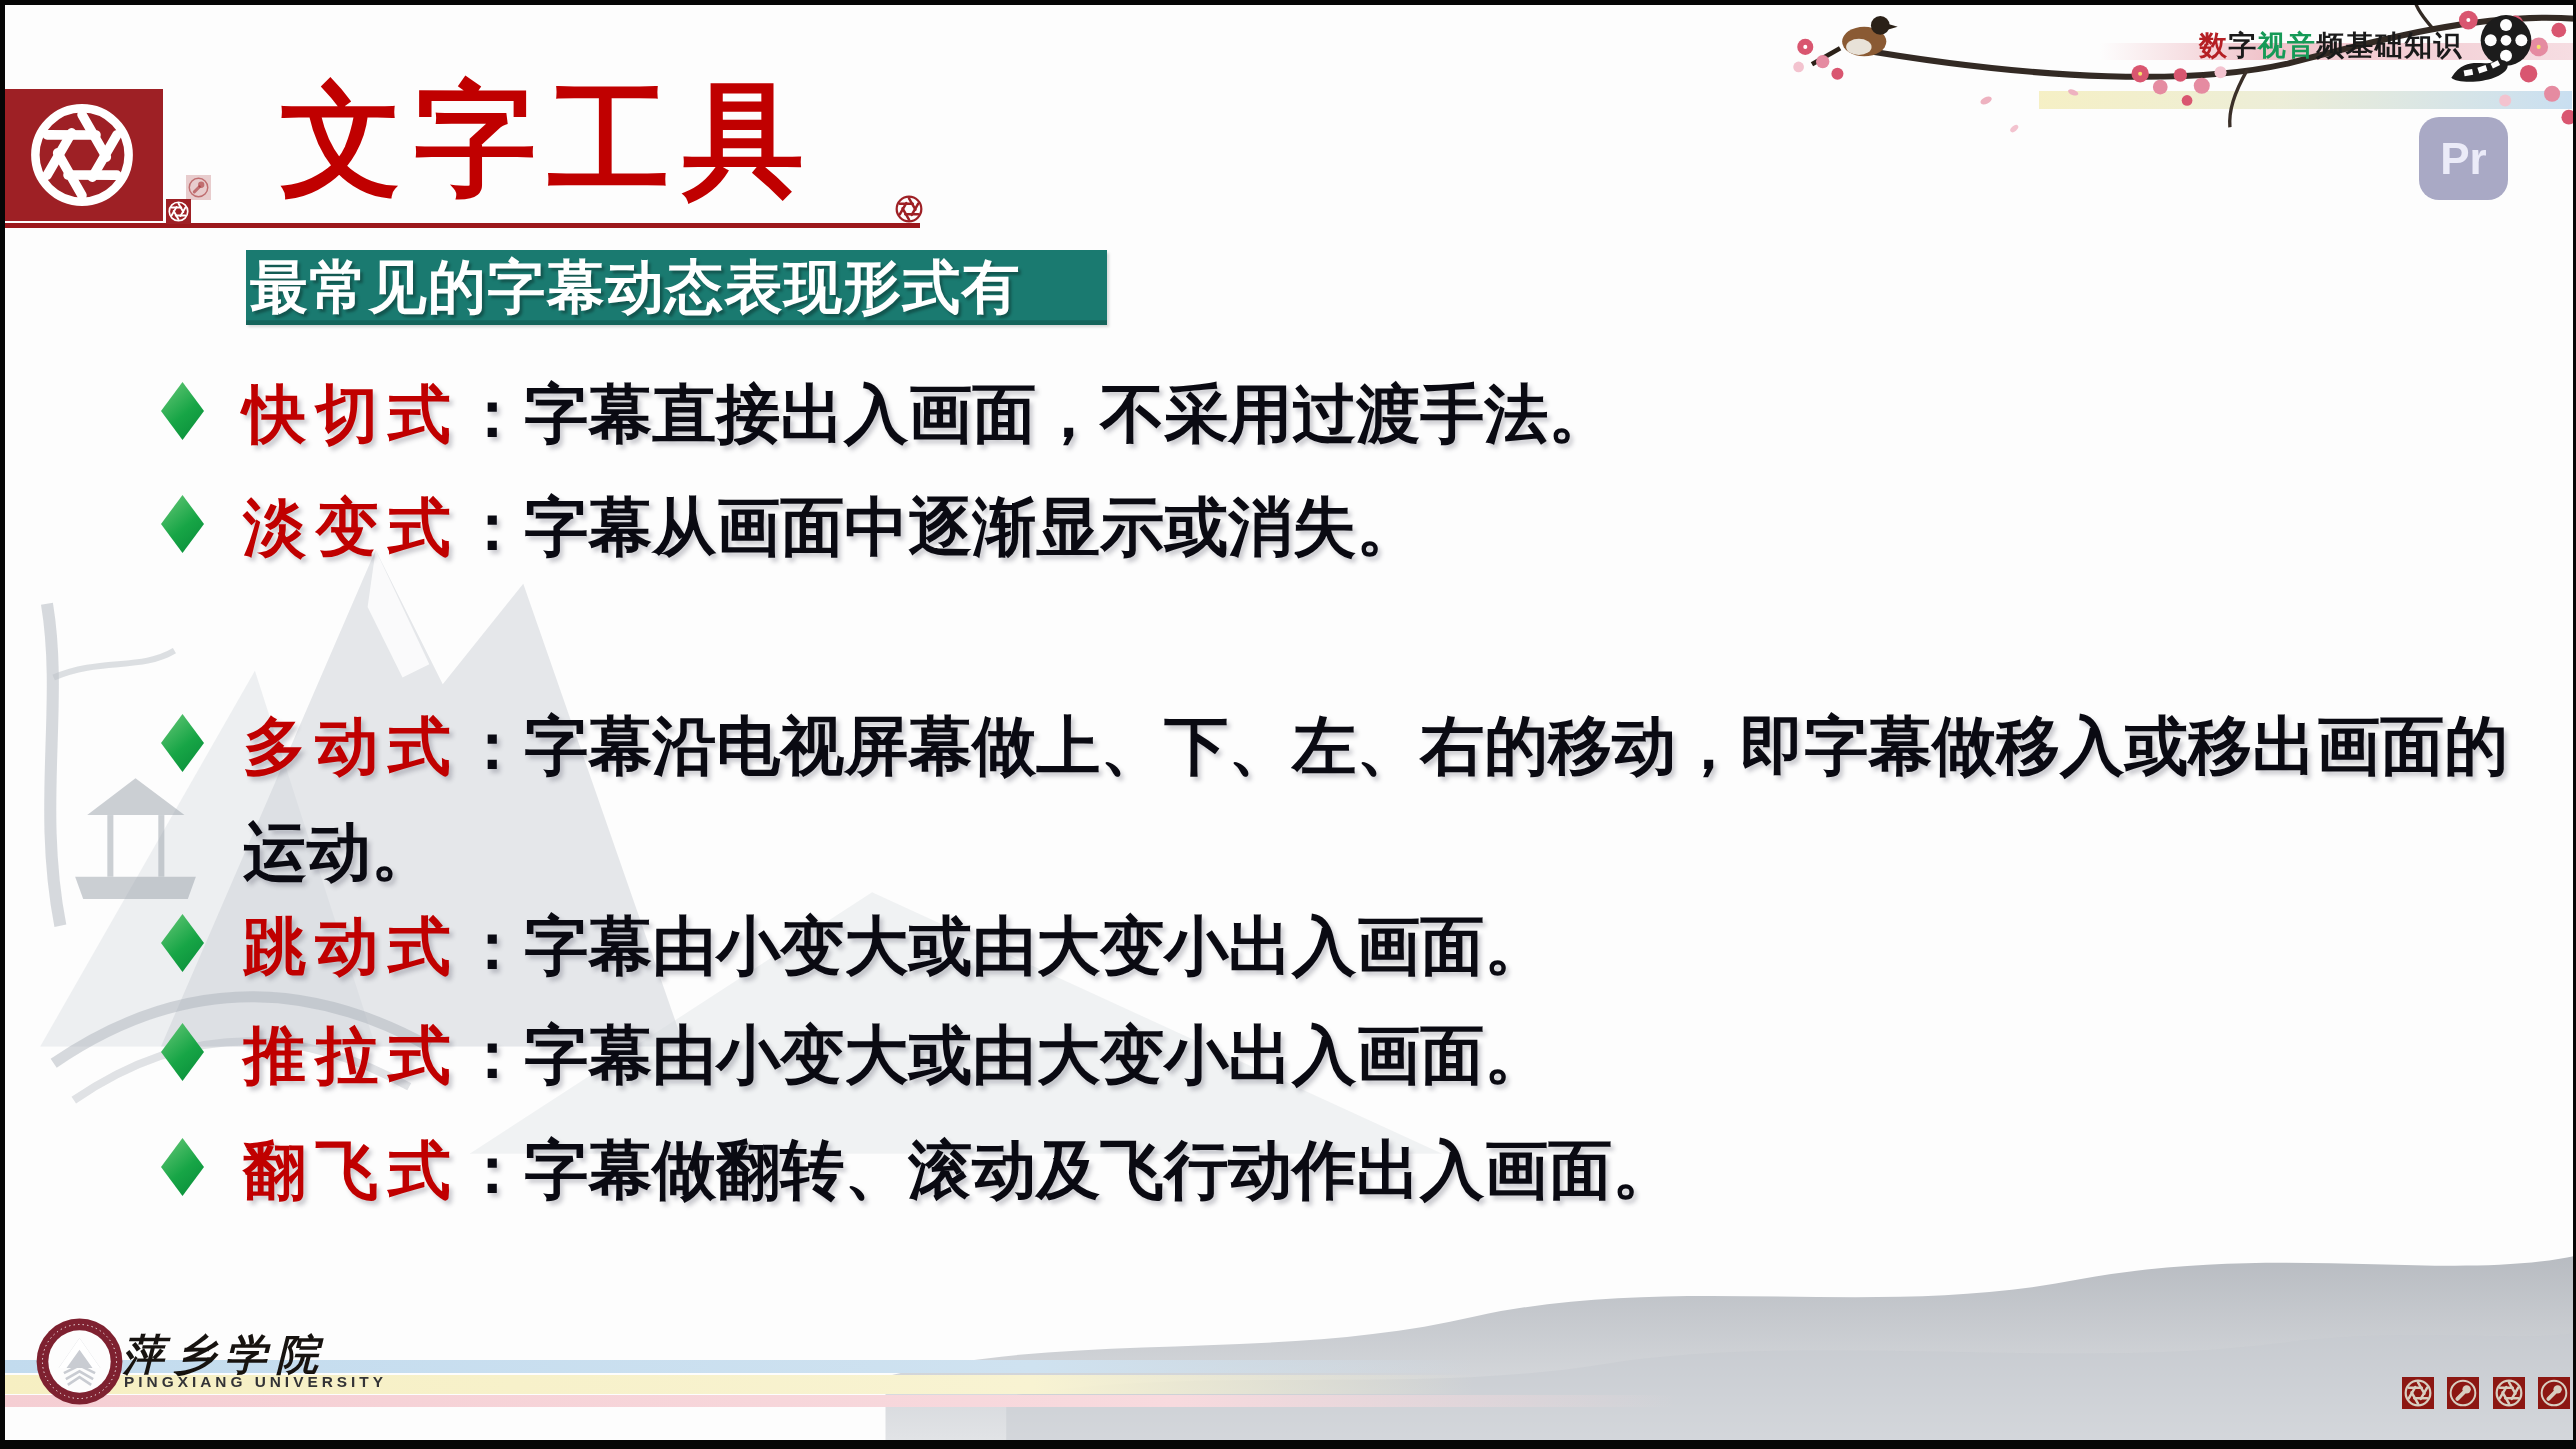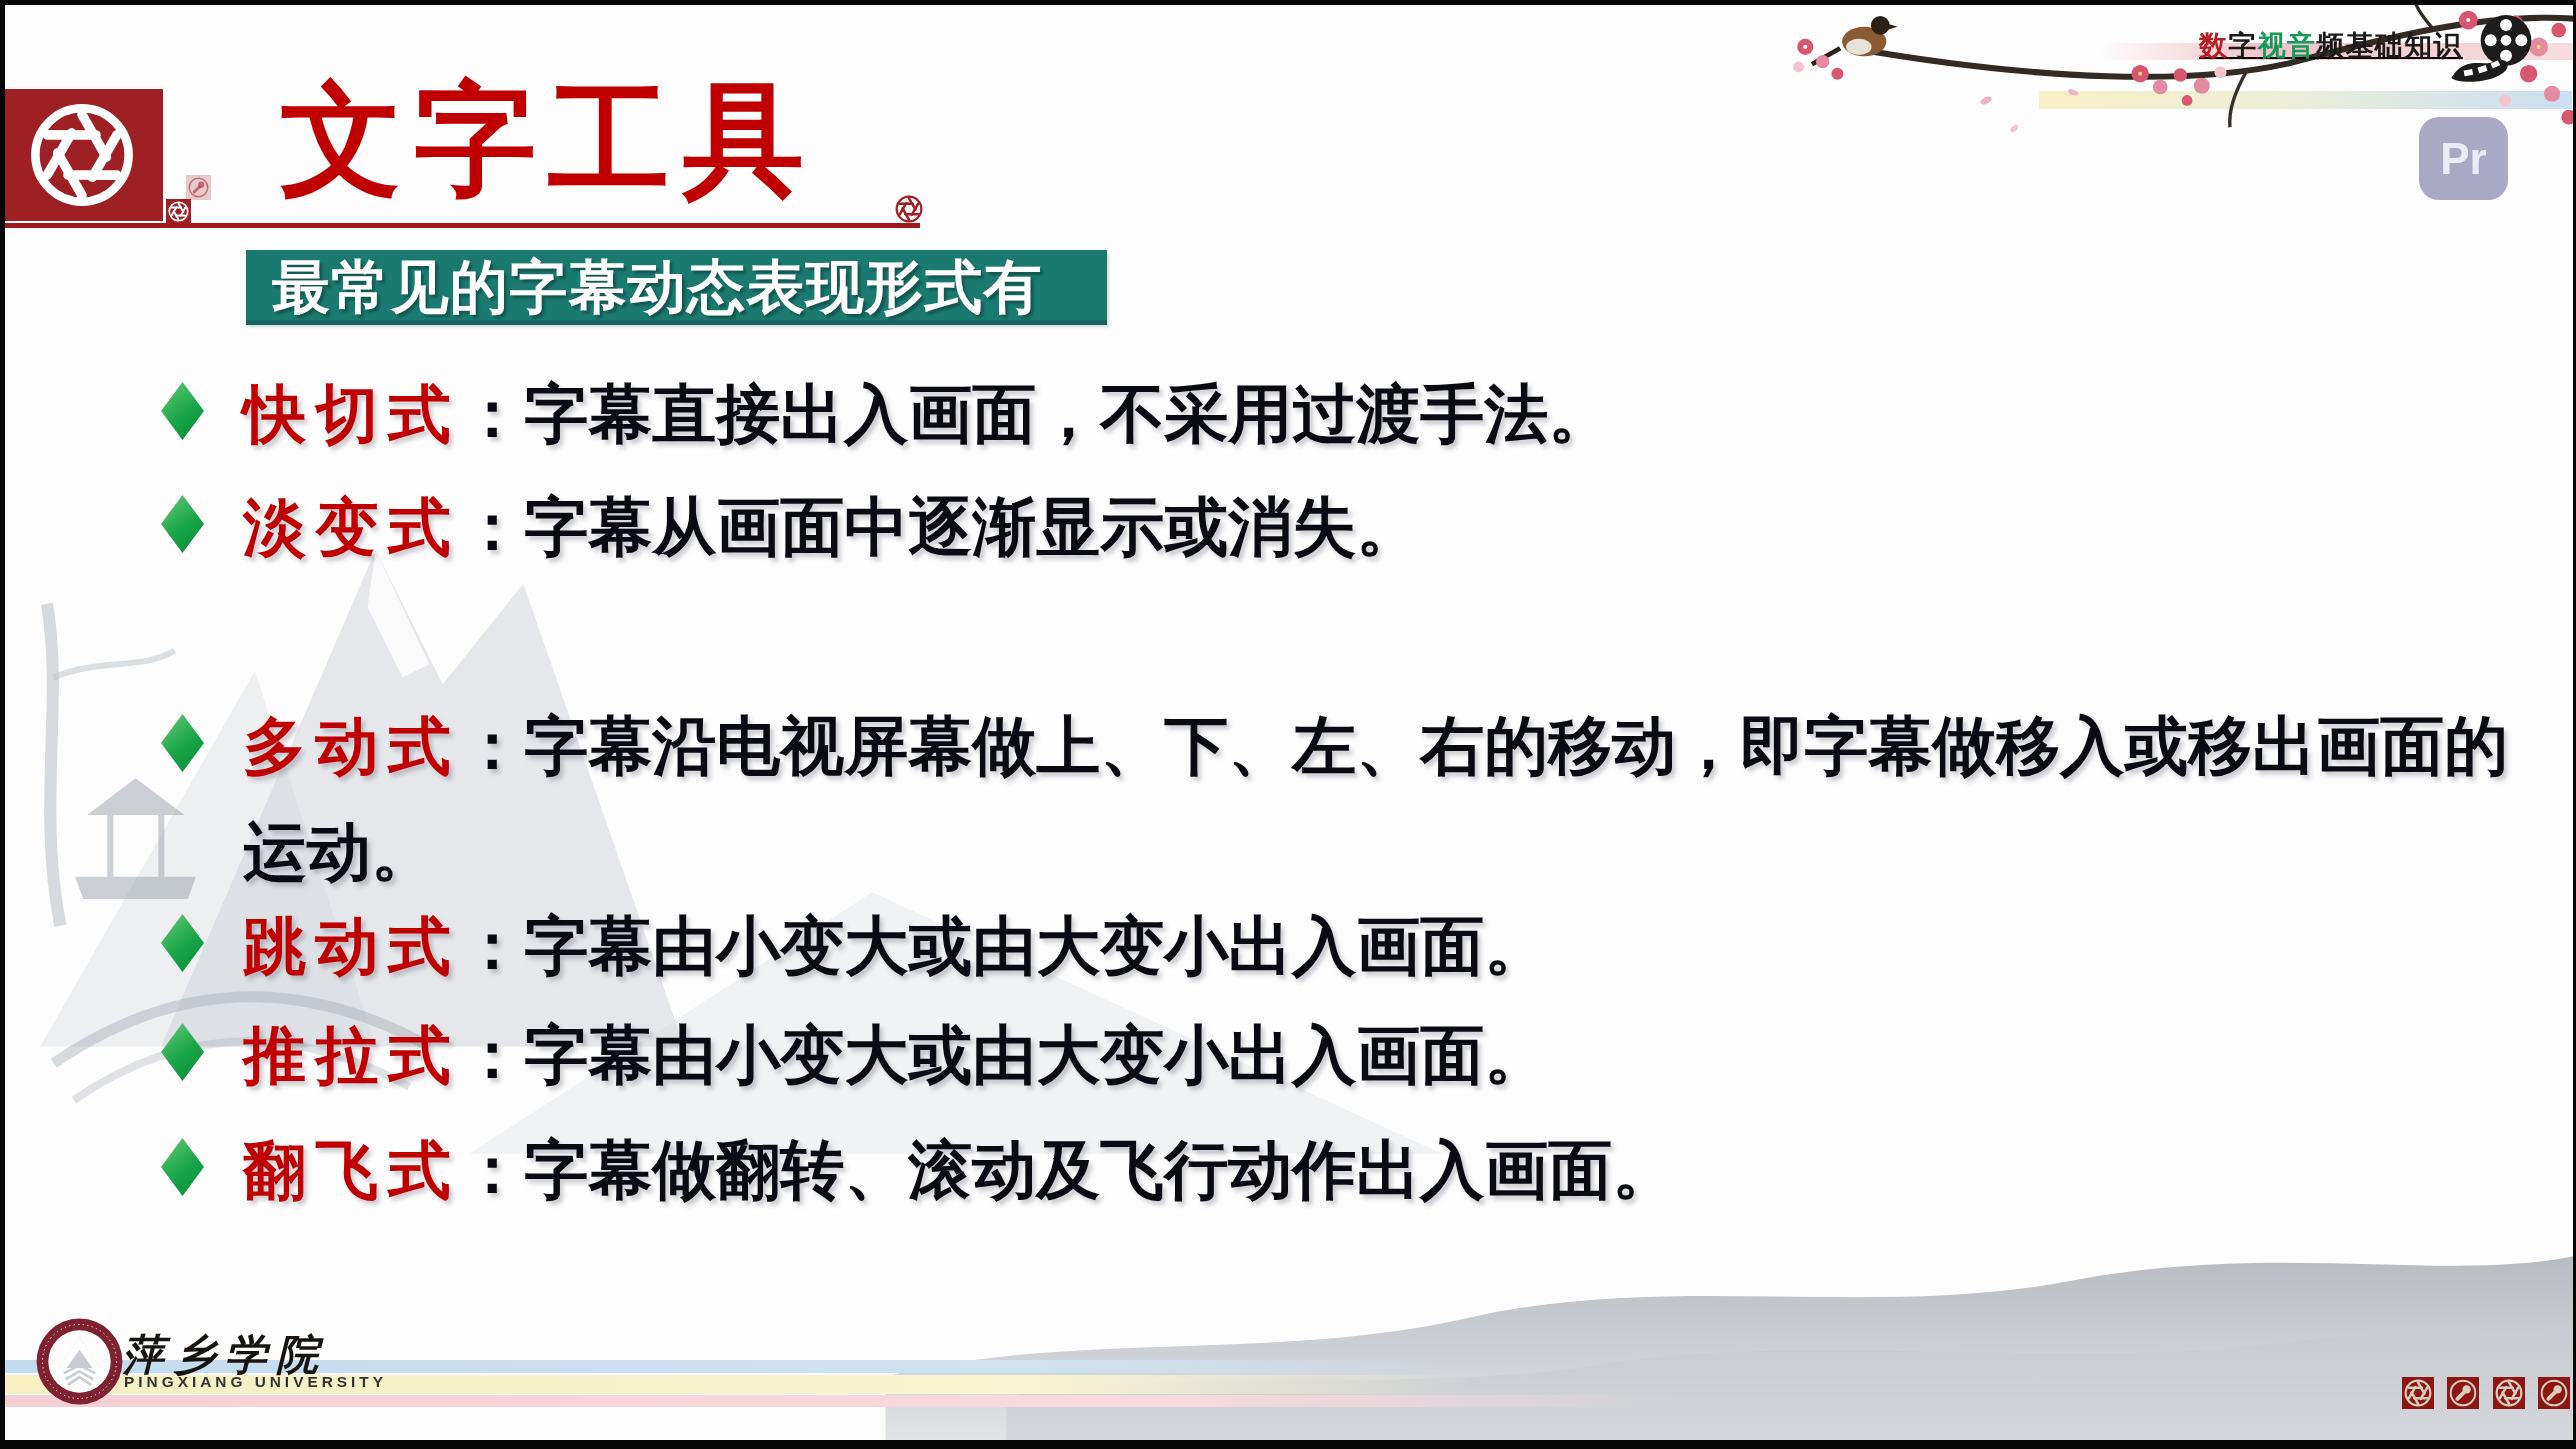--- a/index.html
+++ b/index.html
@@ -30,21 +30,21 @@
   .stripe.pink  {left:0;top:1395px;width:1677px;height:12px;
      background:linear-gradient(90deg,#f5ced3 0%,#f8dade 70%,rgba(248,218,222,0) 100%);}
 
   
   .ribbon-pink{left:2100px;top:43px;width:473px;height:17.4px;z-index:3;
      background:linear-gradient(90deg,rgba(242,201,208,0) 0%,#f0c3ca 35%,#f6dde2 100%);}
   .ribbon-multi{left:2039px;top:91px;width:533px;height:18px;z-index:3;opacity:.95;
      background:linear-gradient(90deg,#f5efc2 0%,#ecedd6 45%,#c6ddf0 100%);}
   .branch-svg{left:1778px;top:0;width:798px;height:144px;z-index:4;}
   .course-title{left:2199px;top:27px;z-index:5;font-family:"Liberation Serif", serif;
-     font-size:28px;font-weight:bold;letter-spacing:1.3px;white-space:nowrap;text-decoration:underline;}
+     font-size:28px;font-weight:bold;letter-spacing:1.3px;white-space:nowrap;}
   .film-icon{left:2447px;top:10.7px;width:94px;height:72px;z-index:5;}
   .pr-badge{left:2419px;top:117px;width:89px;height:83px;border-radius:20px;z-index:5;
      background:rgba(166,166,195,.97);display:flex;align-items:center;justify-content:center;
      font-size:44px;font-weight:bold;color:#ebebf8;}
 
   
   .logo-box{left:0;top:89px;width:163px;height:132px;background:#9e2025;z-index:6;
      display:flex;align-items:center;justify-content:center;}
   .logo-box svg{width:106px;height:106px;color:#ffffff;}
   .mini-icon{position:absolute;z-index:6;display:flex;align-items:center;justify-content:center;}
@@ -53,21 +53,21 @@
   .mini-ap{left:166px;top:199px;width:25px;height:25px;background:#9e2025;}
   .mini-ap svg{width:21px;height:21px;color:#ffffff;}
   .title-line{left:0;top:223px;width:920px;height:5.4px;background:#9c181c;z-index:5;}
   .line-end-ap{left:895px;top:195px;width:28px;height:28px;z-index:5;color:#9e2025;}
   .line-end-ap svg{width:28px;height:28px;}
   .page-title{left:280px;top:79px;z-index:6;color:#c00000;font-size:122px;font-weight:900;
      letter-spacing:12px;white-space:nowrap;line-height:1;}
 
   
   .subtitle-bar{left:246px;top:250px;width:861px;height:75px;background:#1a7a70;z-index:6;
-     display:flex;align-items:center;padding-left:26px;
+     display:flex;align-items:center;padding-left:4px;
      box-shadow:inset 0 -4.7px 0 rgba(0,0,0,.18), 2px 2.7px 2.7px rgba(0,0,0,.15);}
   .subtitle-bar .t{color:#ffffff;font-size:58px;font-weight:900;letter-spacing:1.3px;
      white-space:nowrap;text-shadow:2.7px 3.4px 2.7px rgba(0,0,0,.30);}
 
   
   .row{position:absolute;left:161px;display:flex;align-items:flex-start;white-space:nowrap;
      z-index:6;line-height:64px;}
   .row .diamond{width:43px;height:58px;margin-right:39px;flex:0 0 auto;
      background:linear-gradient(140deg,#63c675 5%,#17a546 55%,#078a38 100%);
      clip-path:polygon(50% 0,100% 50%,50% 100%,0 50%);}

